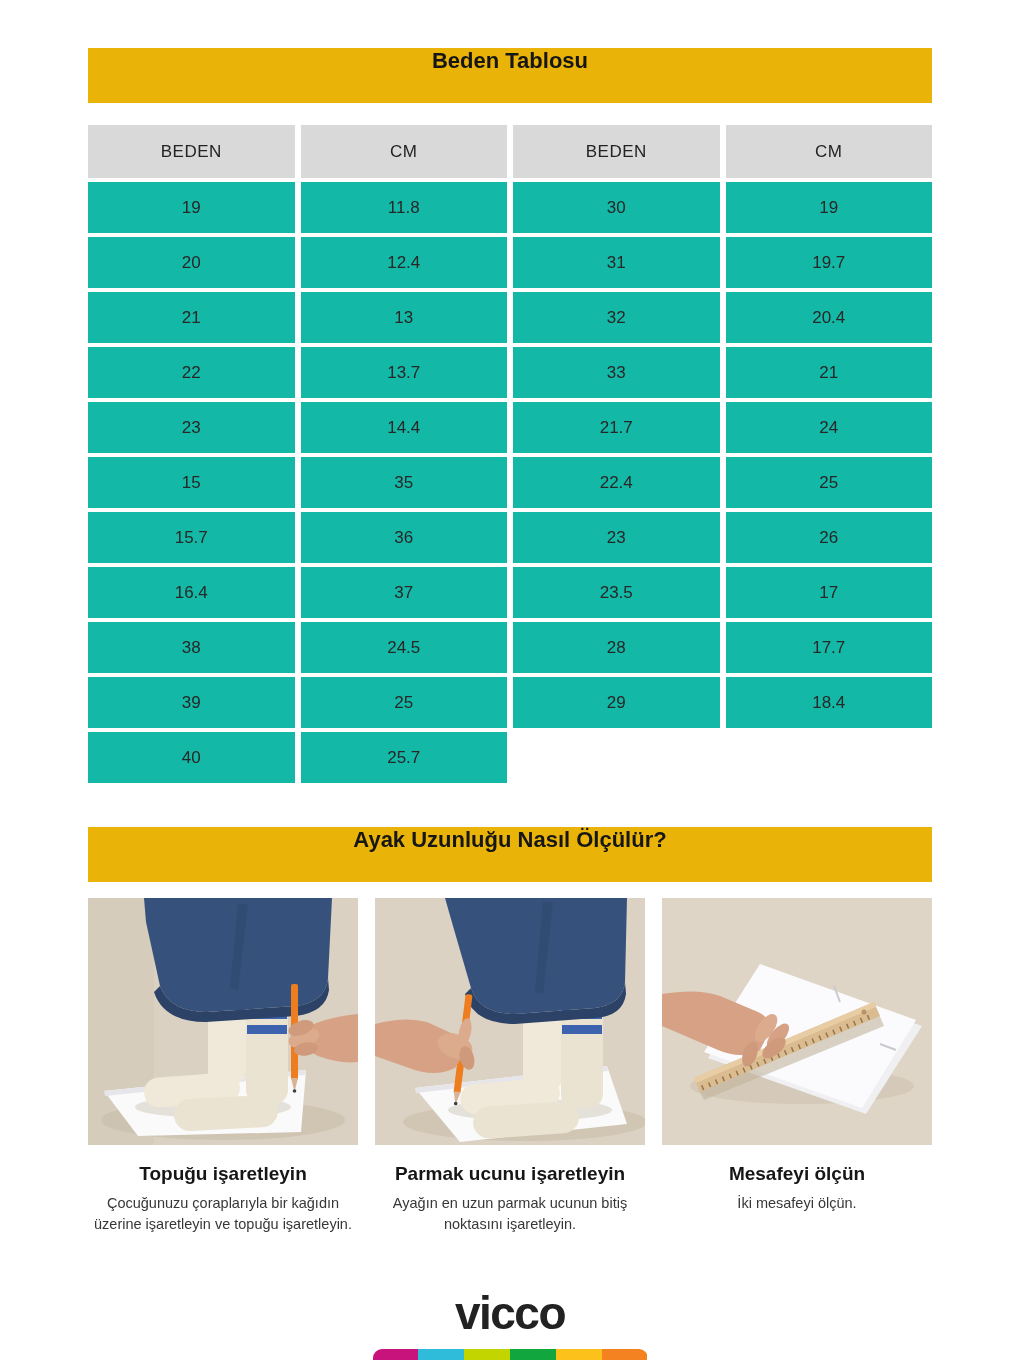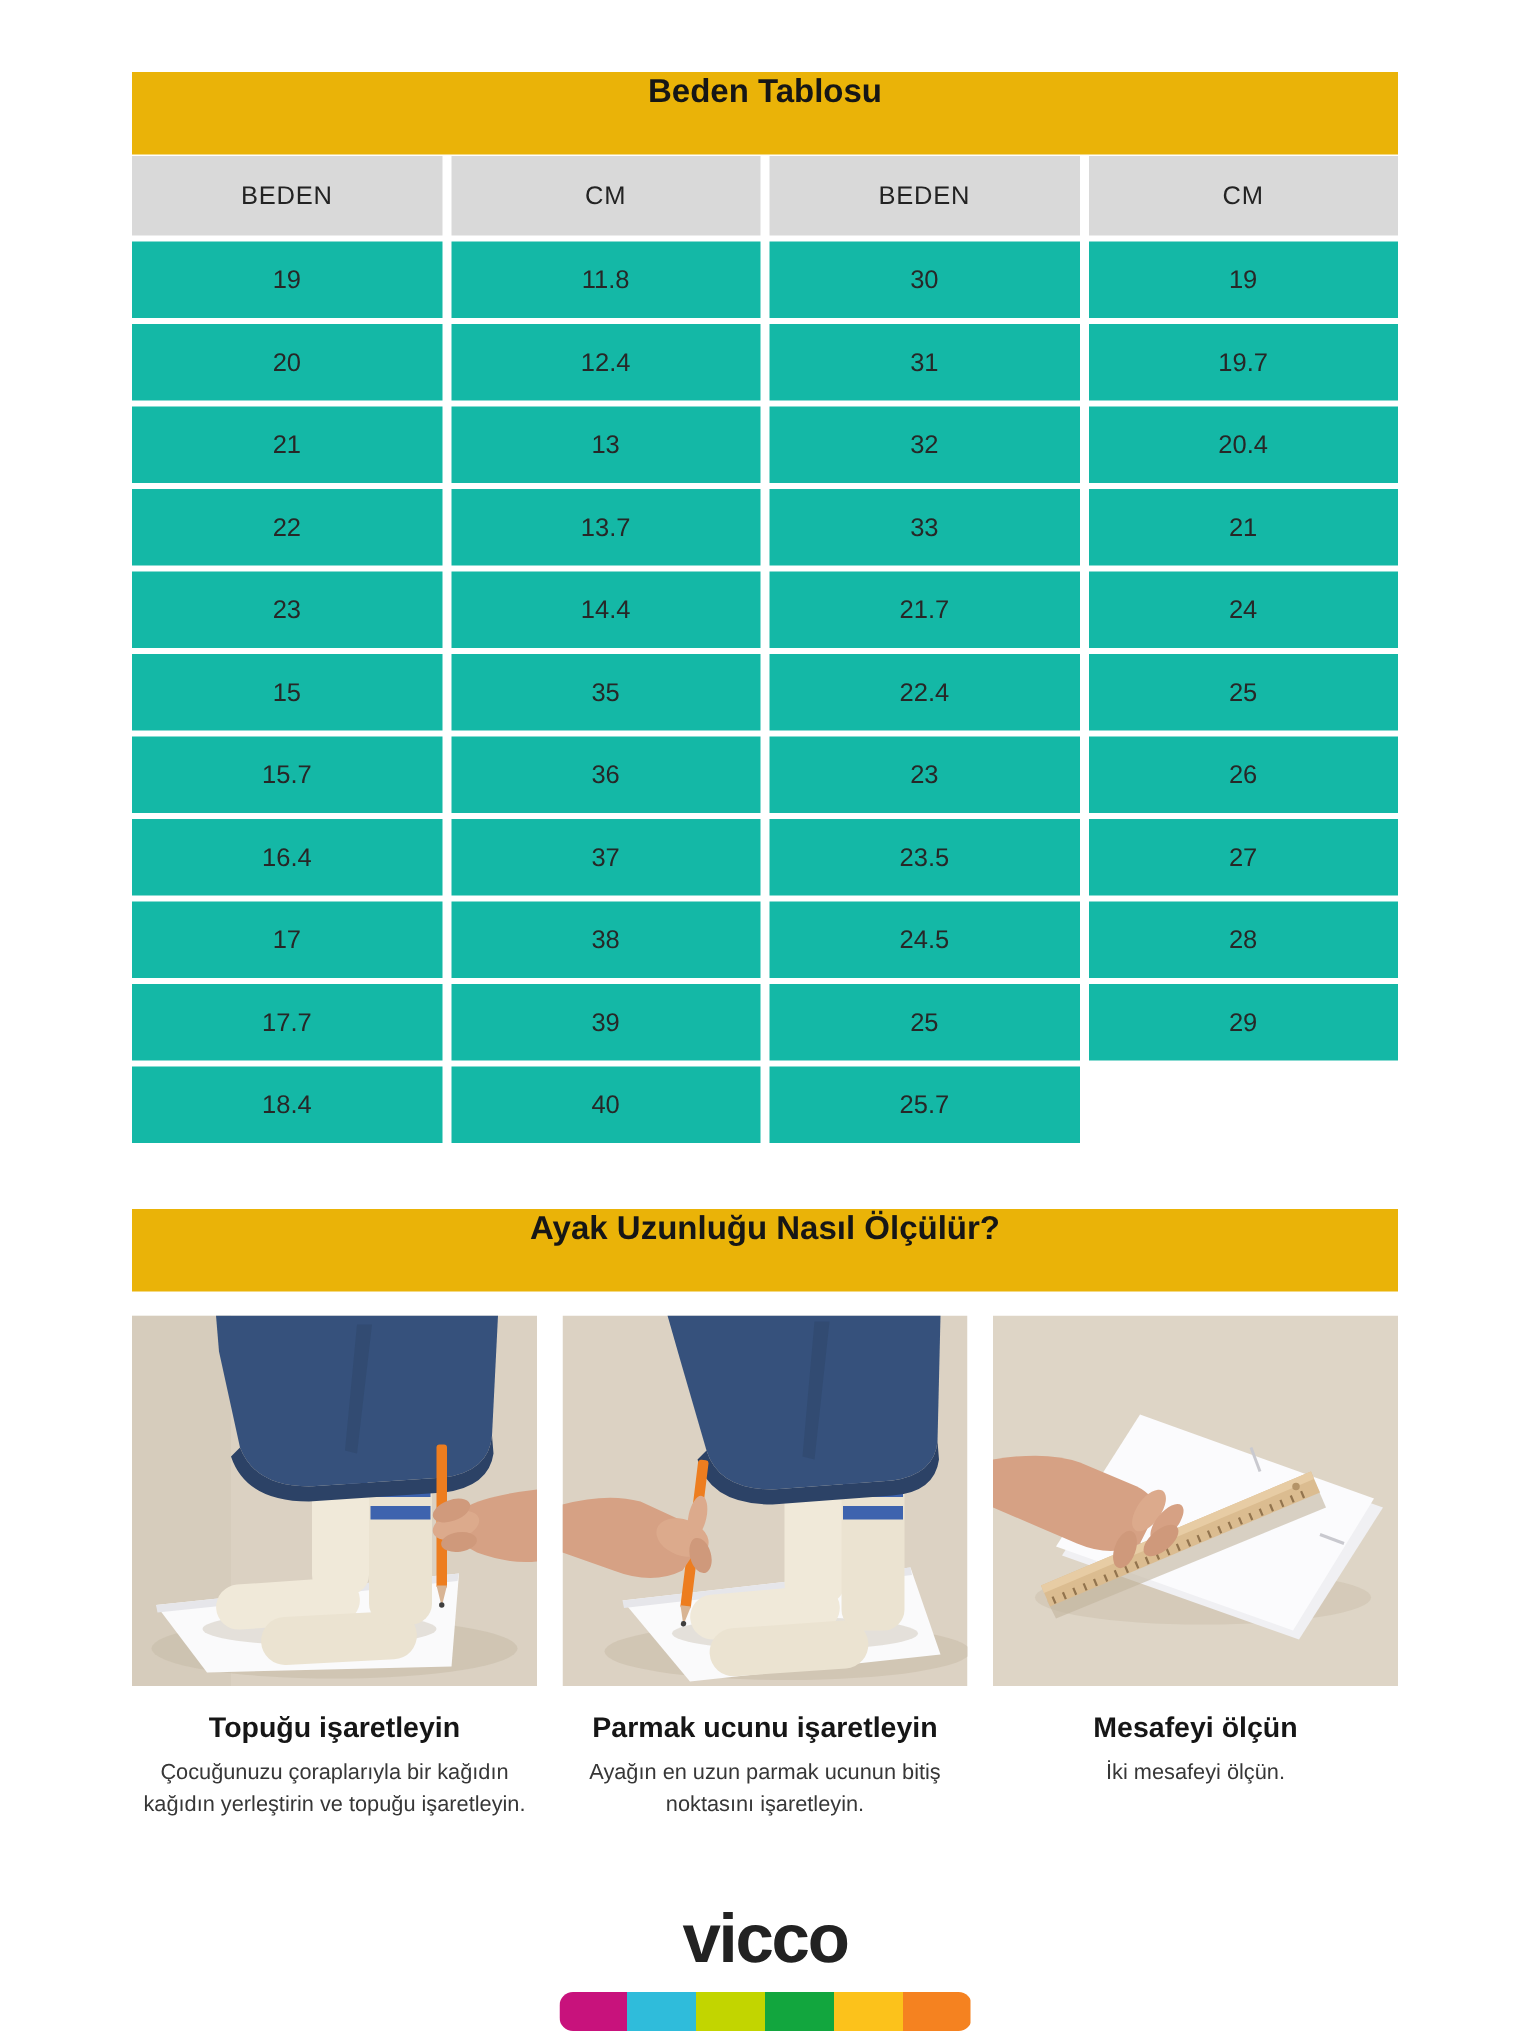--- a/index.html
+++ b/index.html
@@ -21,21 +21,21 @@
     background: #eab308;
     height: 55px;
     display: flex;
     align-items: flex-start;
     justify-content: center;
     font-size: 22px;
     font-weight: bold;
     color: #161616;
   }
   .size-table {
-    margin-top: 1px;
+    margin-top: 22px;
     display: grid;
     grid-template-columns: repeat(4, 1fr);
     column-gap: 6px;
     row-gap: 4px;
   }
   .size-table .th {
     background: #d9d9d9;
     height: 53px;
     display: flex;
     align-items: center;
@@ -145,21 +145,20 @@
       <div class="td">35</div>
       <div class="td">22.4</div>
       <div class="td">25</div>
       <div class="td">15.7</div>
       <div class="td">36</div>
       <div class="td">23</div>
       <div class="td">26</div>
       <div class="td">16.4</div>
       <div class="td">37</div>
       <div class="td">23.5</div>
-      <div class="td">27</div>
       <div class="td">17</div>
       <div class="td">38</div>
       <div class="td">24.5</div>
       <div class="td">28</div>
       <div class="td">17.7</div>
       <div class="td">39</div>
       <div class="td">25</div>
       <div class="td">29</div>
       <div class="td">18.4</div>
       <div class="td">40</div>
@@ -281,21 +280,21 @@
           <ellipse cx="88" cy="156" rx="7" ry="13" fill="#CF997B" transform="rotate(20 88 156)"></ellipse>
         </g>
       </svg>
     </figure>
 
   </div>
 
   <div class="captions">
     <div class="caption">
       <h3>Topuğu işaretleyin</h3>
-      <p>Çocuğunuzu çoraplarıyla bir kağıdın kağıdın yerleştirin ve topuğu işaretleyin.</p>
+      <p>Çocuğunuzu çoraplarıyla bir kağıdın üzerine işaretleyin ve topuğu işaretleyin.</p>
     </div>
     <div class="caption">
       <h3>Parmak ucunu işaretleyin</h3>
       <p>Ayağın en uzun parmak ucunun bitiş noktasını işaretleyin.</p>
     </div>
     <div class="caption">
       <h3>Mesafeyi ölçün</h3>
       <p>İki mesafeyi ölçün.</p>
     </div>
   </div>

